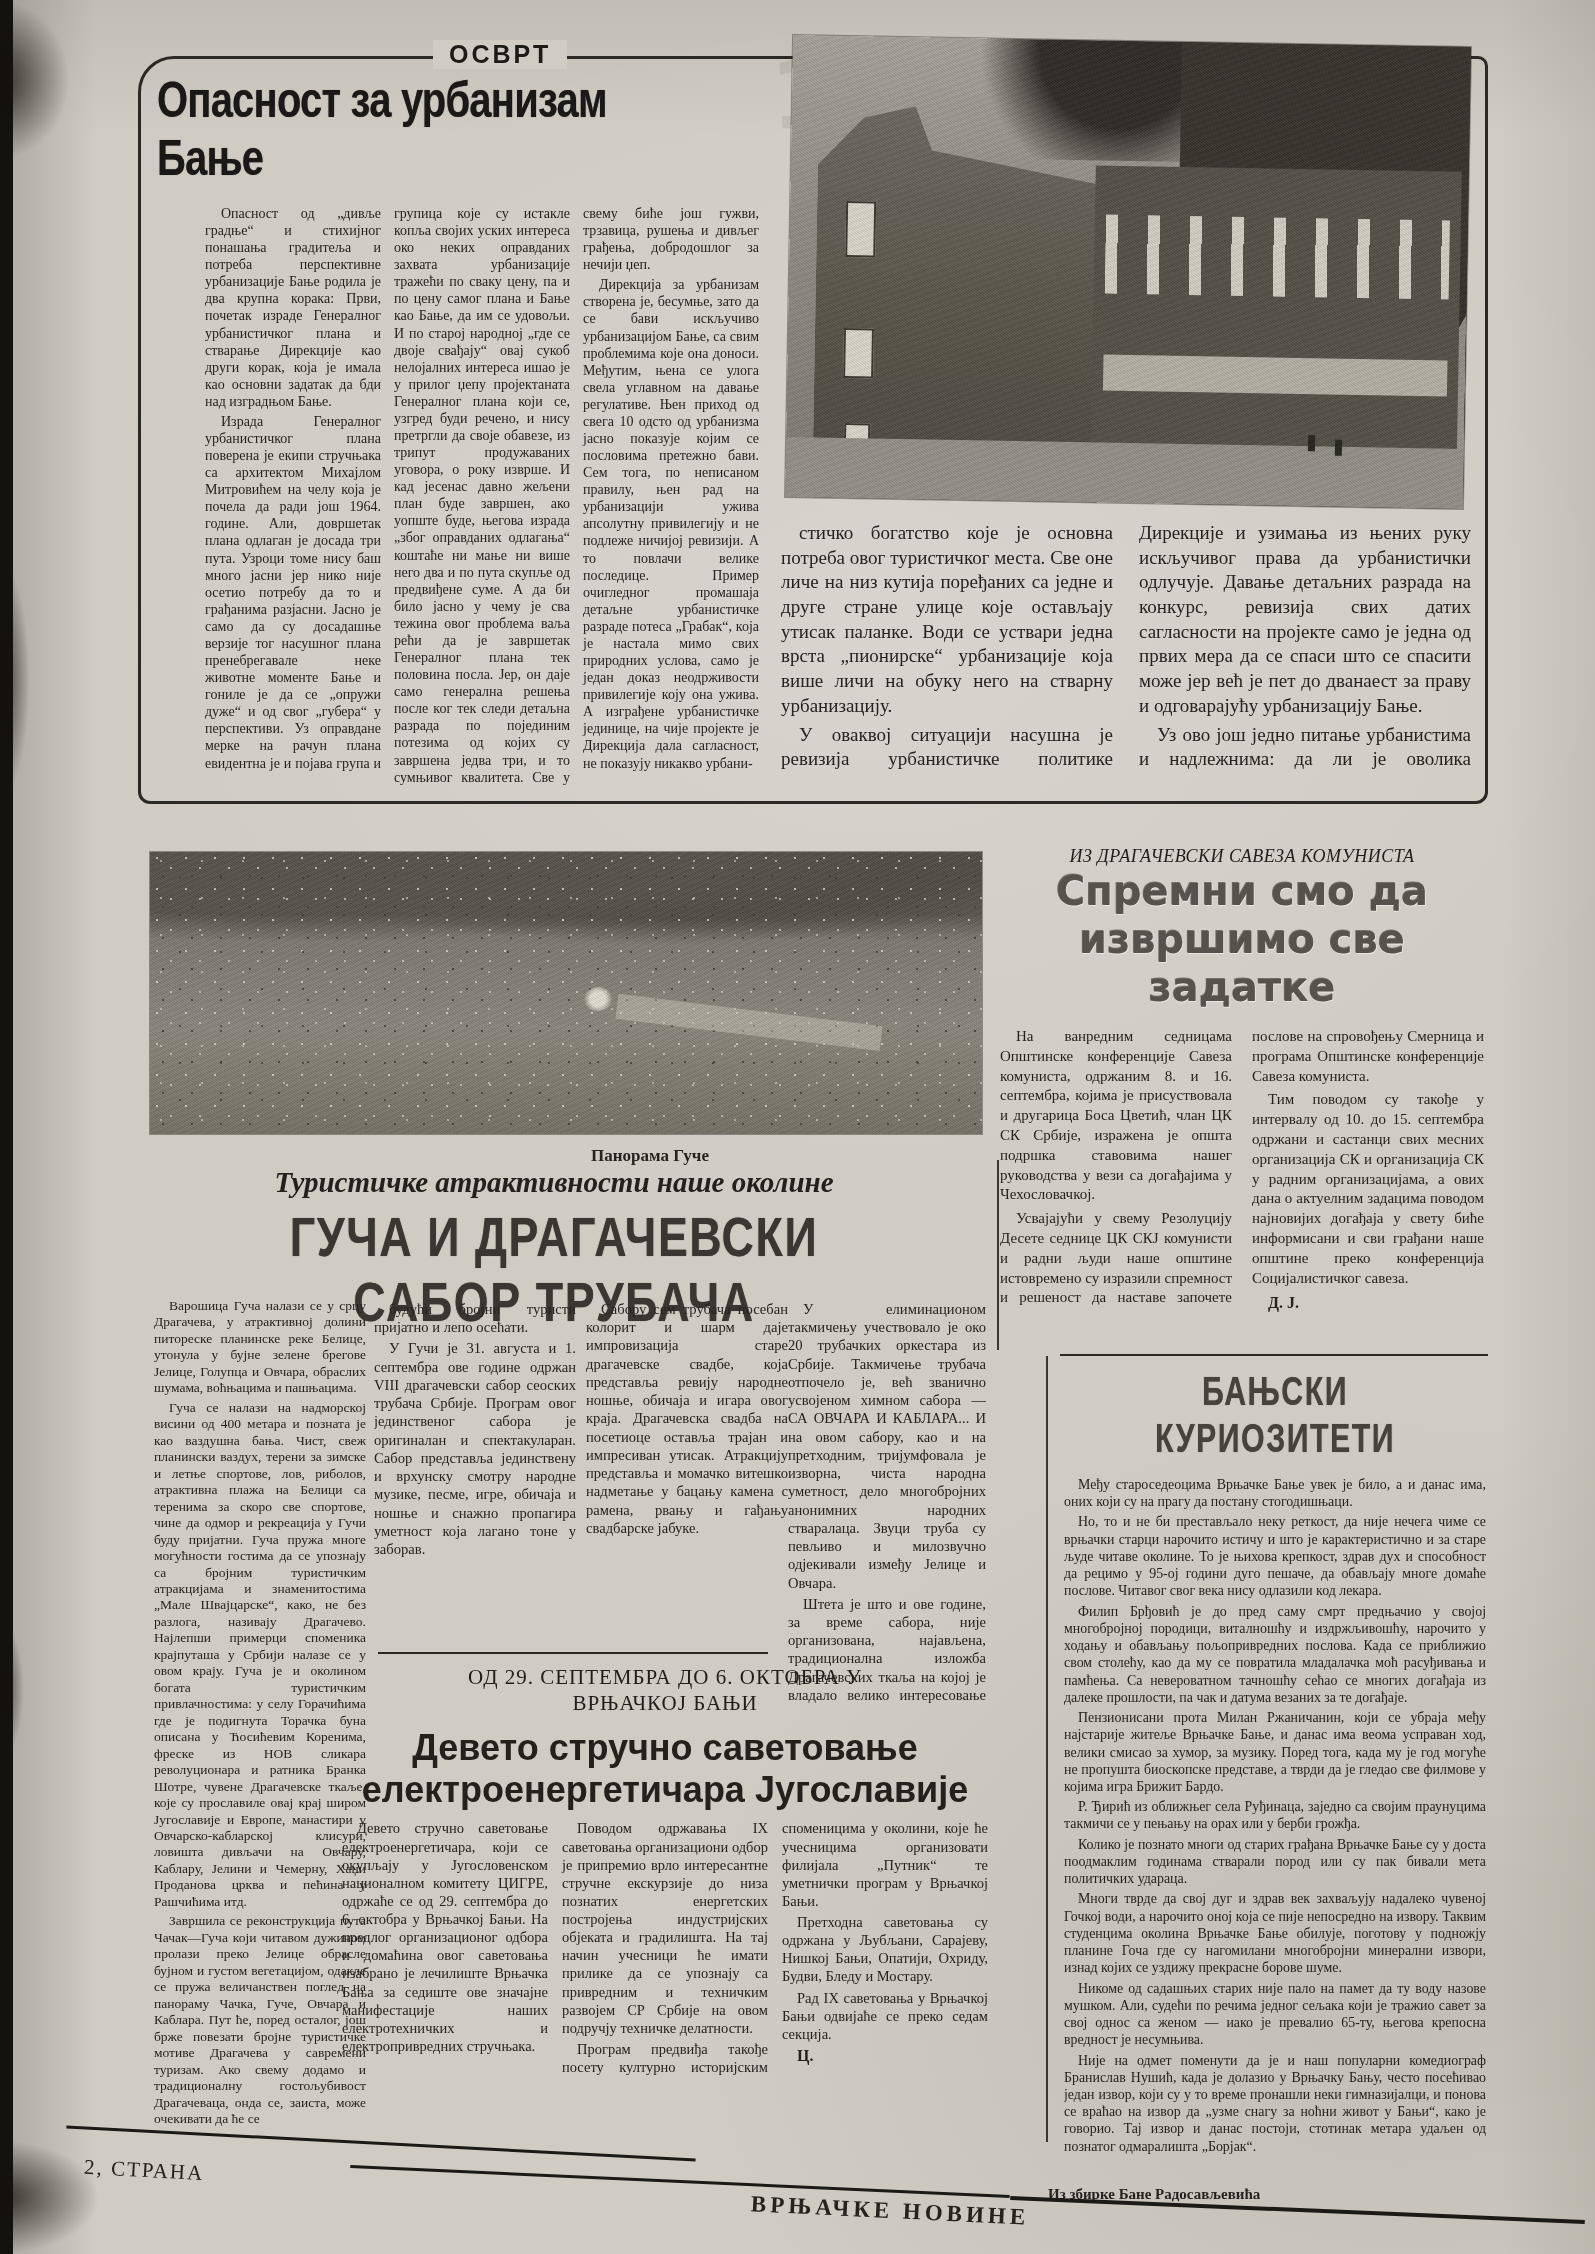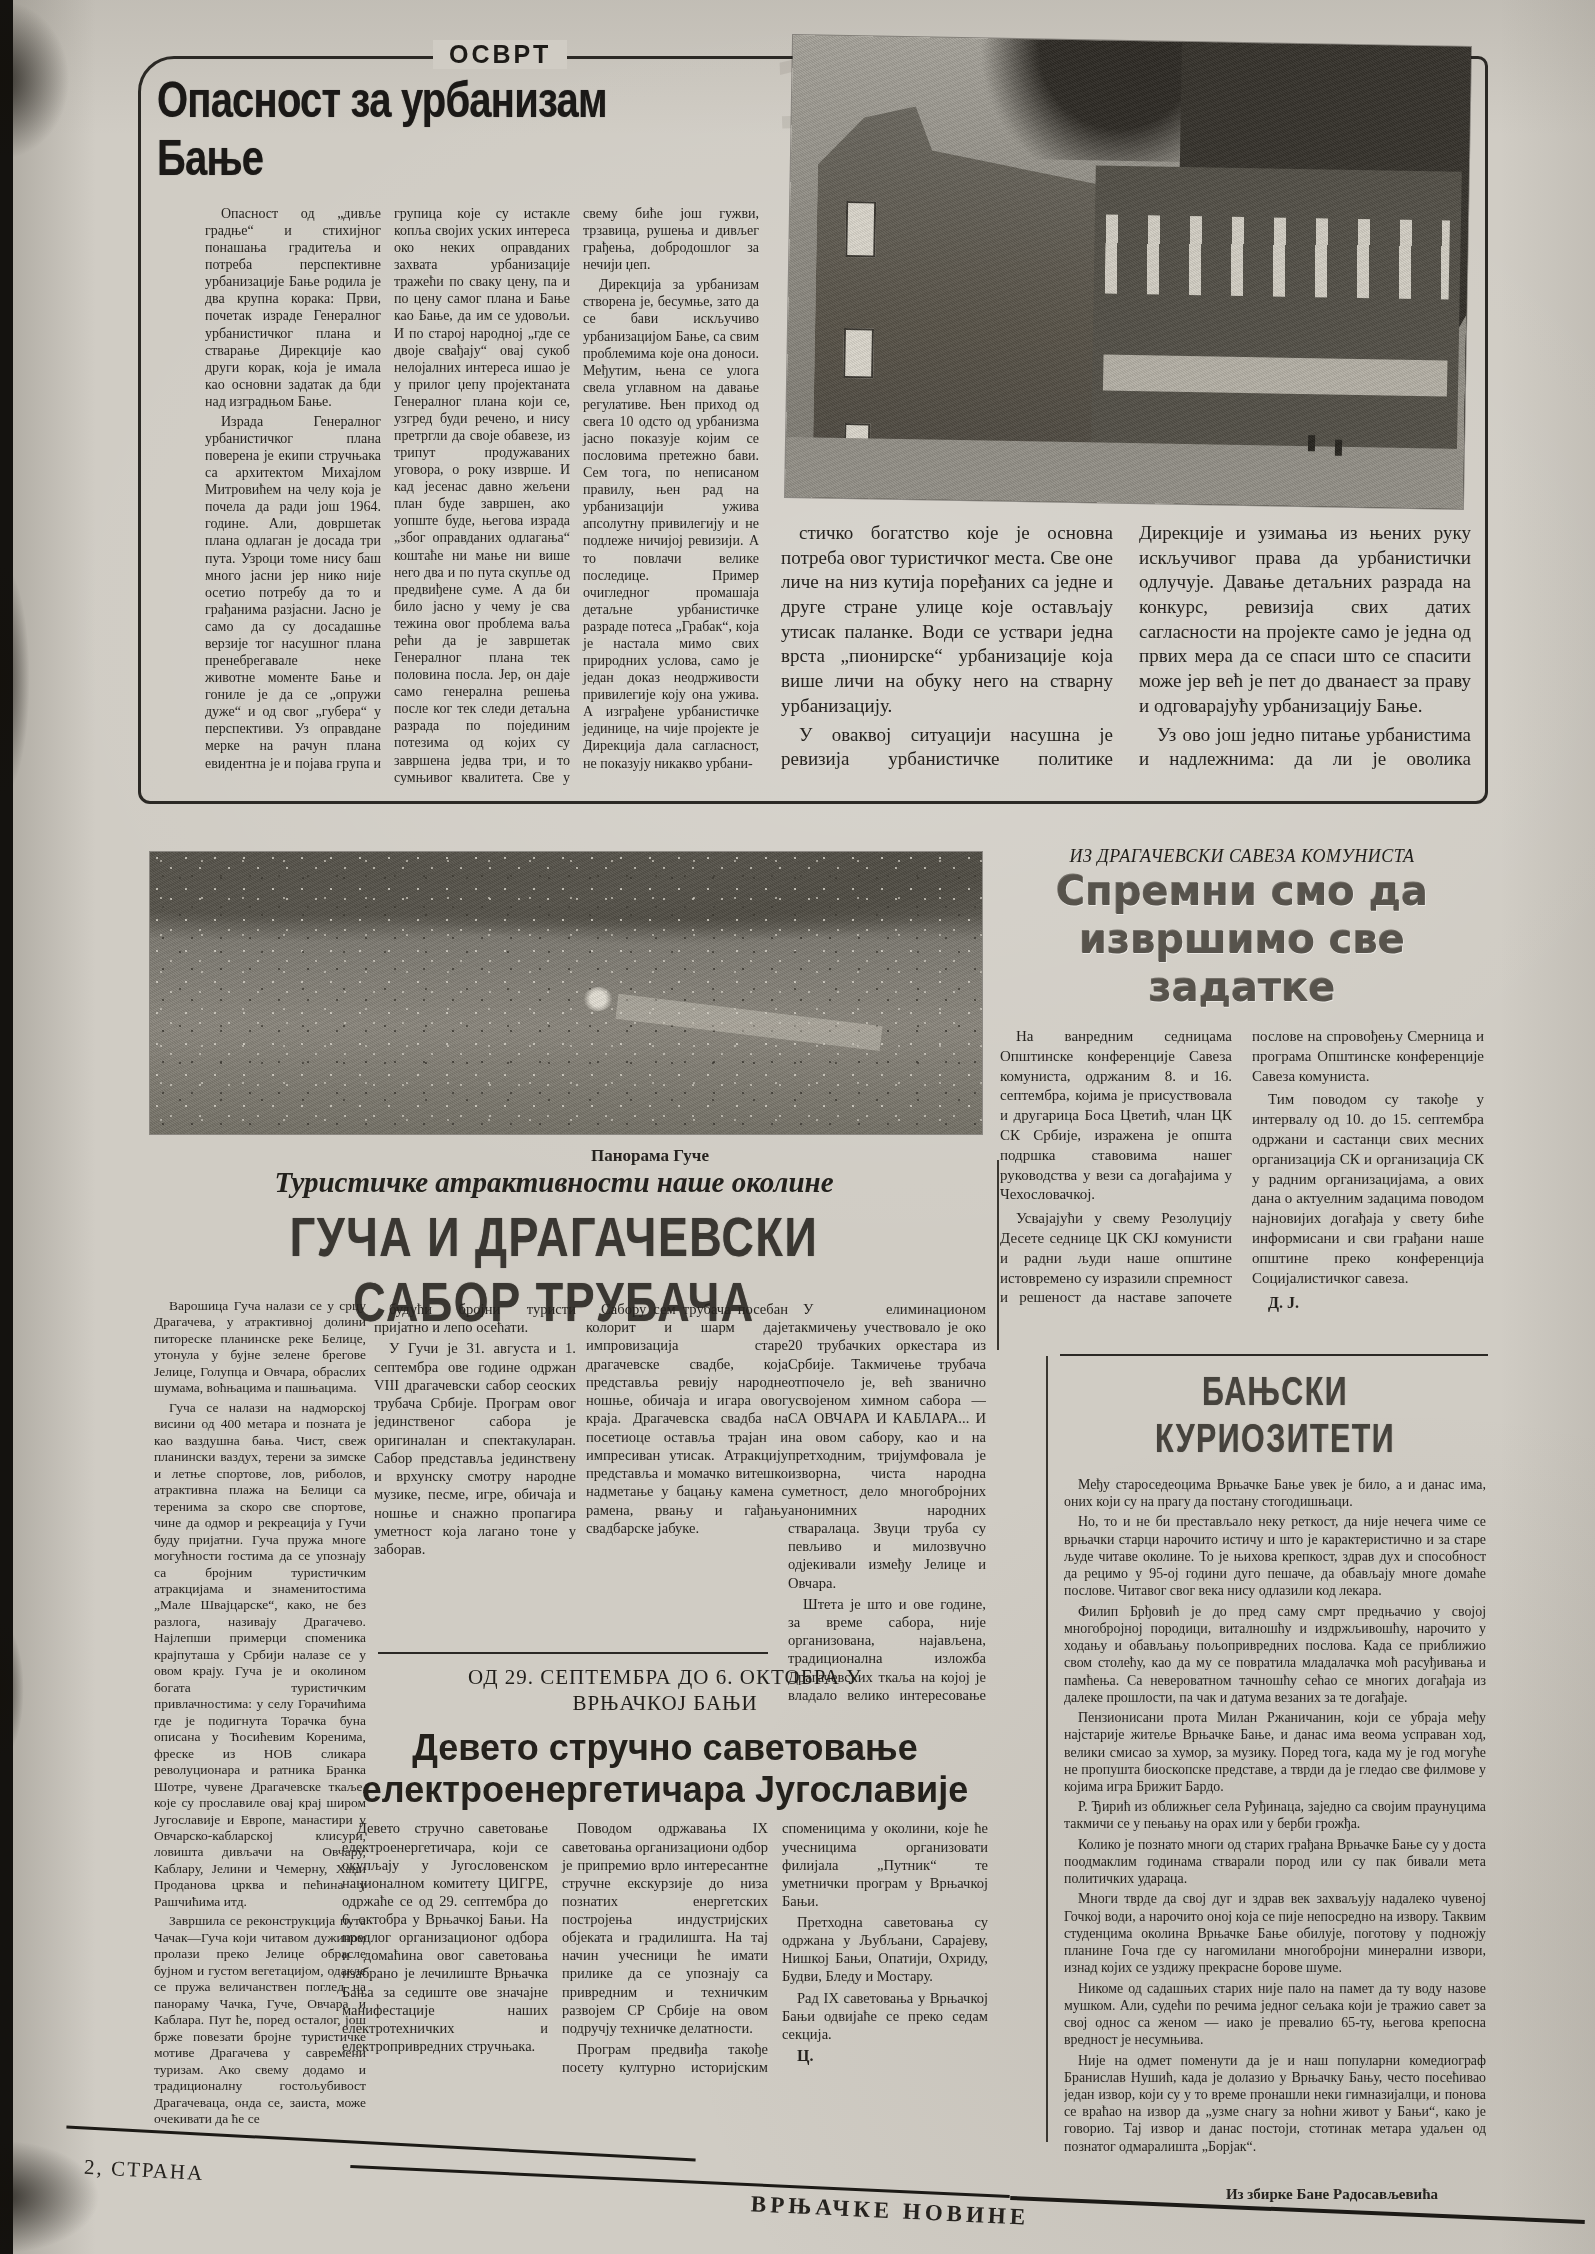--- a/index.html
+++ b/index.html
@@ -101,21 +101,21 @@
   .savet-body{margin-top:8px;height:332px;column-count:3;column-gap:14px;overflow:hidden;}
   .savet-body p{margin:0 0 3px 0;font-size:14.5px;line-height:1.25;text-align:justify;text-indent:15px;}
   .savet-body .byline{font-size:16px;padding-right:14px;}
   
   .kur{left:1064px;top:1368px;width:422px;}
   .h-kur{text-align:center;margin-bottom:14px;}
   .h-kur span{display:inline-block;transform:scaleX(0.74);transform-origin:center;
     font:900 41px "Liberation Sans",sans-serif;letter-spacing:2px;color:#46433d;text-shadow:0 0 1px rgba(40,37,31,0.6);}
   .kur-body{height:706px;overflow:hidden;}
   .kur-body p{margin:0 0 3px 0;font-size:13.9px;line-height:1.24;text-align:justify;text-indent:14px;}
-  .kur-byline{left:1121px;top:2186px;width:422px;text-align:center;font:700 15px "Liberation Serif",serif;}
+  .kur-byline{left:1048px;top:2186px;width:422px;text-align:left;font:700 15px "Liberation Serif",serif;}
   
   .f-rule{background:#1c1a16;}
   .f-label{font:400 21px "Liberation Serif",serif;letter-spacing:2px;}
   .masthead{font:700 23px "Liberation Serif",serif;letter-spacing:4px;}
 </style>
 </head>
 <body>
 
 <div class="page">
 

